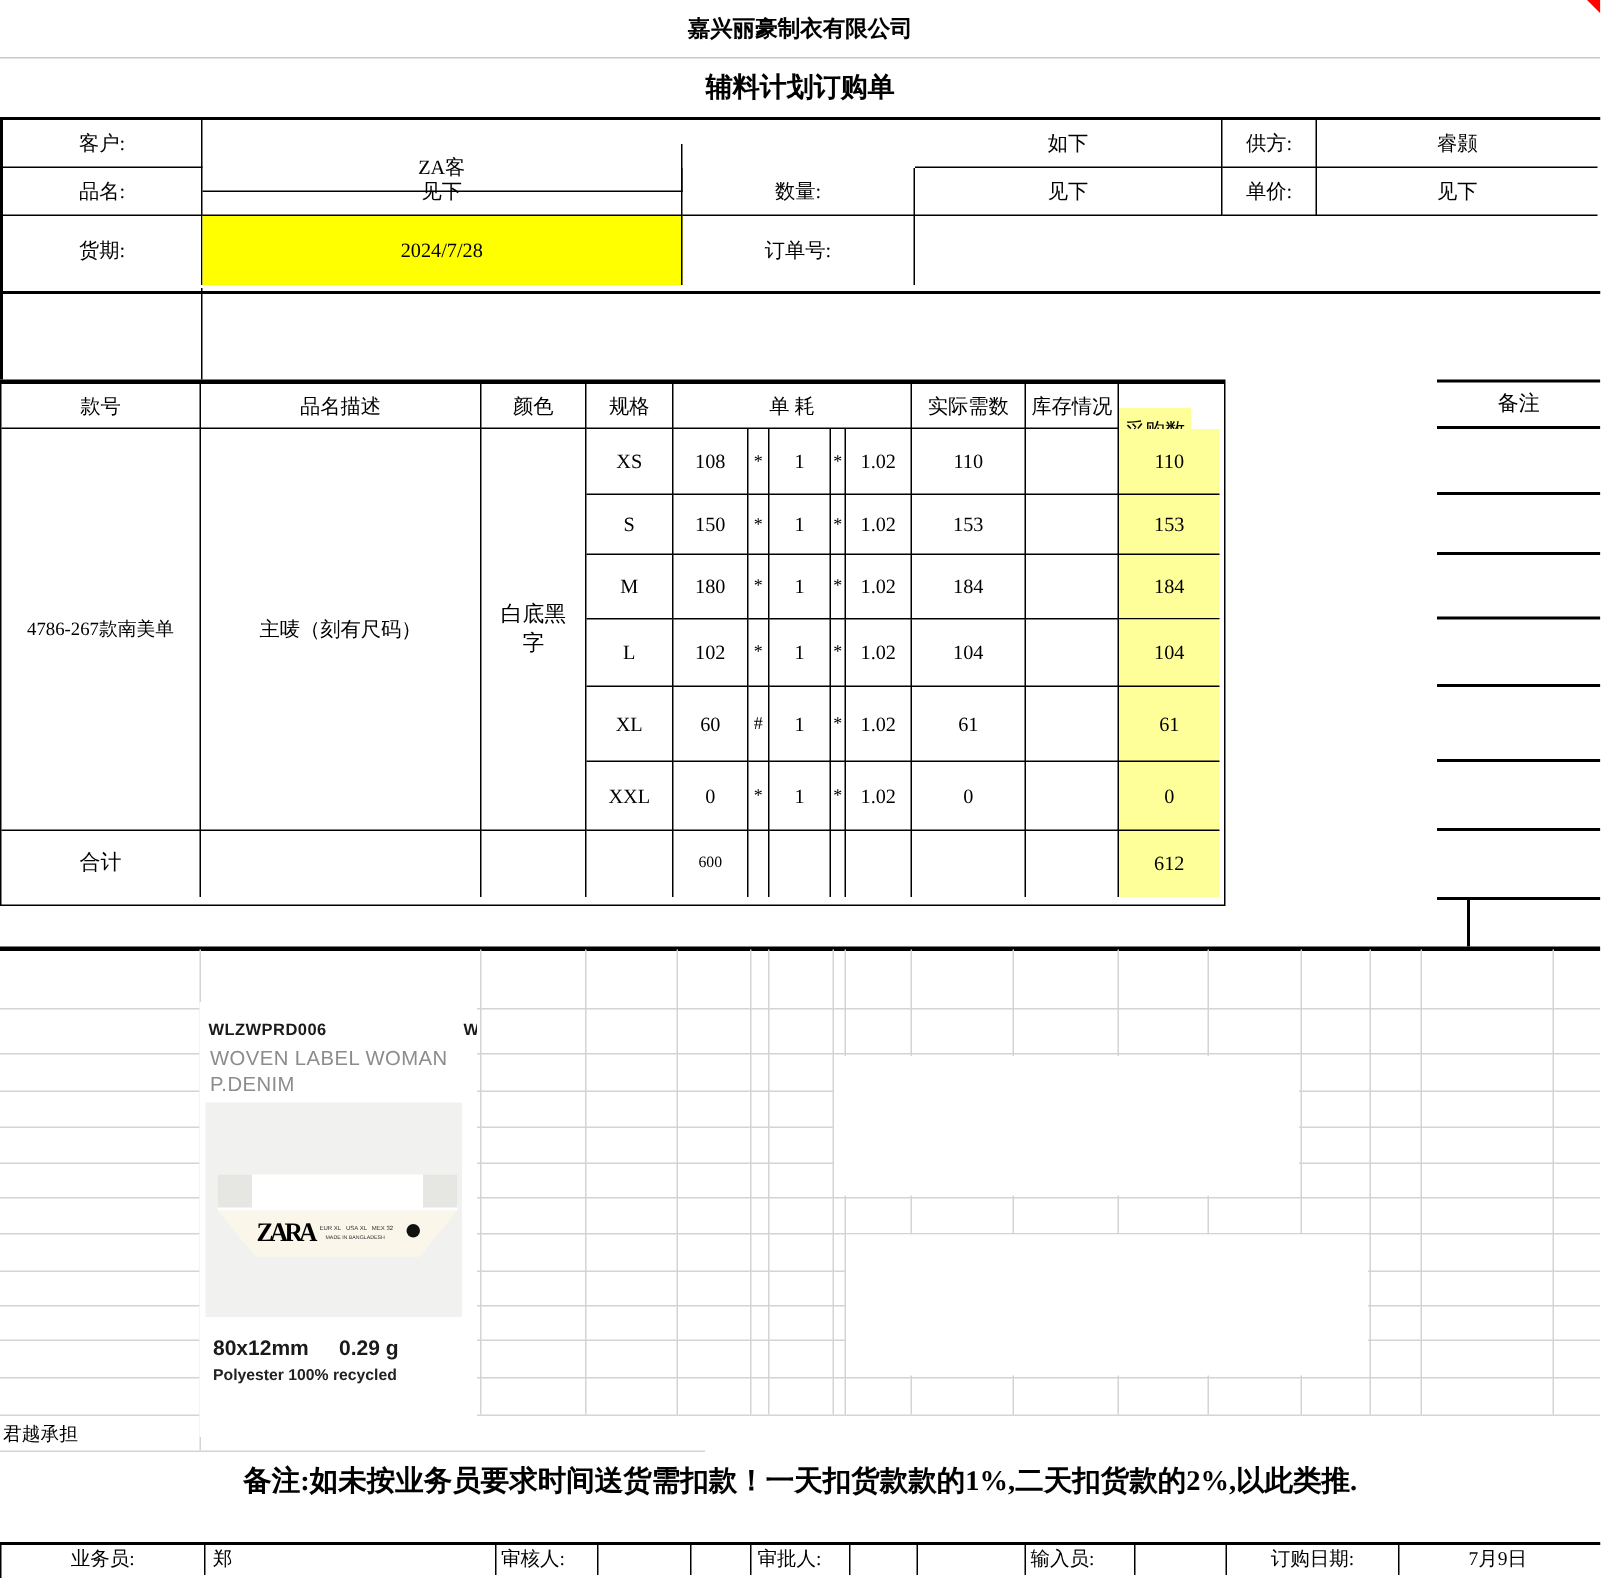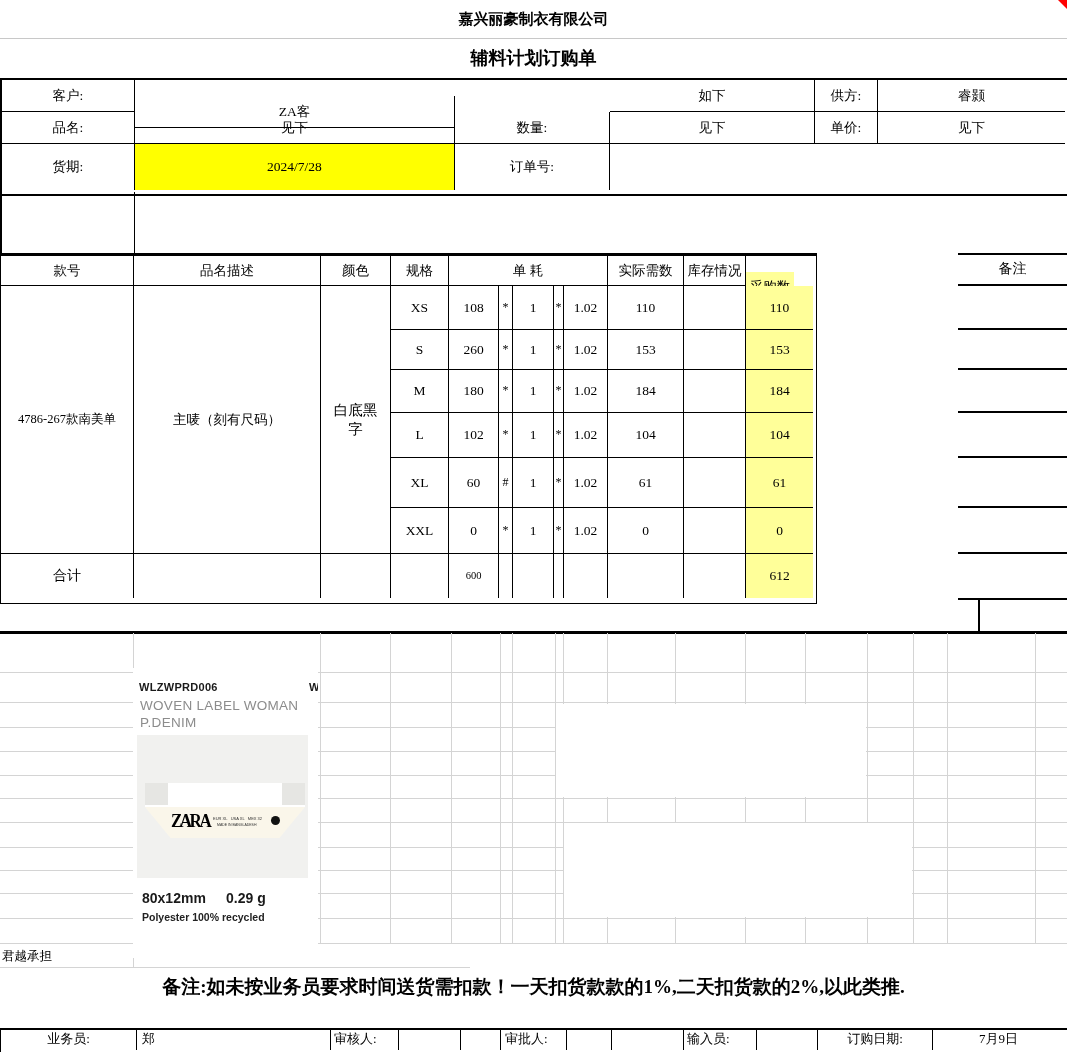--- a/index.html
+++ b/index.html
@@ -100,21 +100,21 @@
     <div class="cell" style="left:448px;top:30px;width:50px;height:44px">108</div>
     <div class="cell op" style="left:498px;top:30px;width:14px;height:44px">*</div>
     <div class="cell" style="left:512px;top:30px;width:41px;height:44px">1</div>
     <div class="cell op" style="left:553px;top:30px;width:10px;height:44px">*</div>
     <div class="cell" style="left:563px;top:30px;width:44px;height:44px">1.02</div>
     <div class="cell" style="left:607px;top:30px;width:76px;height:44px">110</div>
     <div class="cell" style="left:683px;top:30px;width:62px;height:44px"></div>
     <div class="cell buy no-r" style="left:745px;top:30px;width:67px;height:44px">110</div>
 
     <div class="cell" style="left:390px;top:74px;width:58px;height:40px">S</div>
-    <div class="cell" style="left:448px;top:74px;width:50px;height:40px">260</div>
+    <div class="cell" style="left:448px;top:74px;width:50px;height:40px">150</div>
     <div class="cell op" style="left:498px;top:74px;width:14px;height:40px">*</div>
     <div class="cell" style="left:512px;top:74px;width:41px;height:40px">1</div>
     <div class="cell op" style="left:553px;top:74px;width:10px;height:40px">*</div>
     <div class="cell" style="left:563px;top:74px;width:44px;height:40px">1.02</div>
     <div class="cell" style="left:607px;top:74px;width:76px;height:40px">153</div>
     <div class="cell" style="left:683px;top:74px;width:62px;height:40px"></div>
     <div class="cell buy no-r" style="left:745px;top:74px;width:67px;height:40px">153</div>
 
     <div class="cell" style="left:390px;top:114px;width:58px;height:43px">M</div>
     <div class="cell" style="left:448px;top:114px;width:50px;height:43px">180</div>

